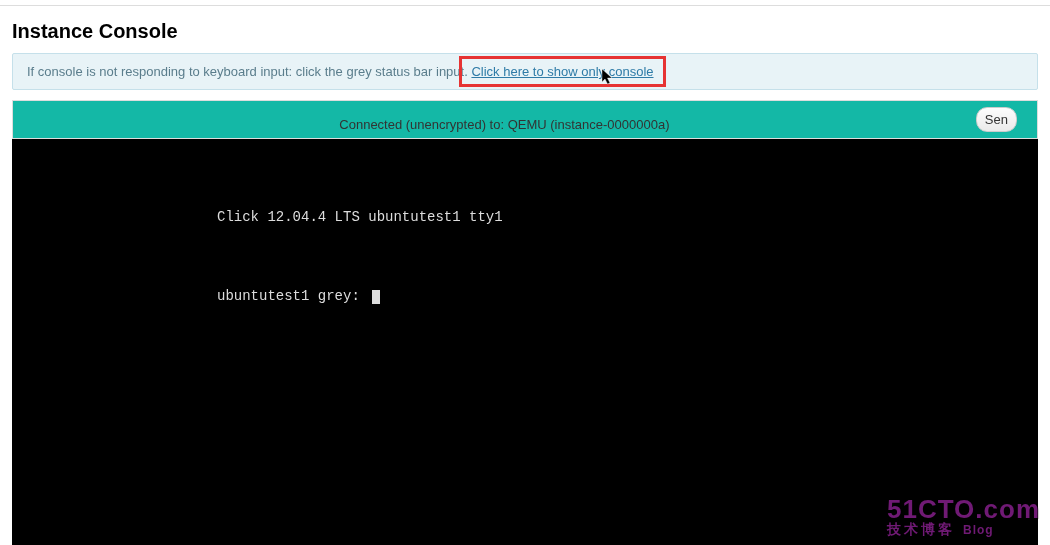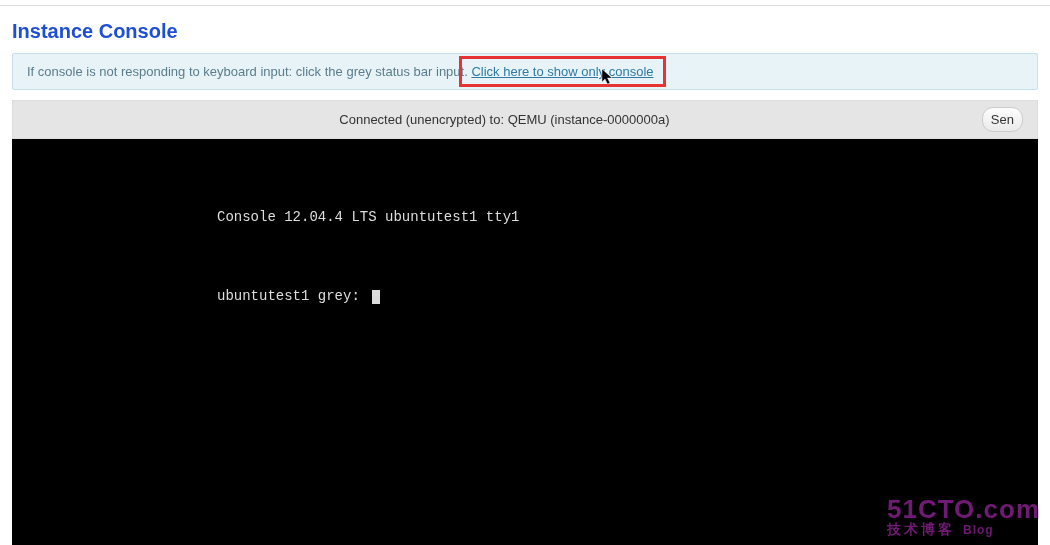--- a/index.html
+++ b/index.html
@@ -19,21 +19,21 @@
     .tabs-row {
       border-bottom: 1px solid #ddd;
       height: 6px;
     }
     .content-area {
       padding: 0 12px;
     }
     .page-title {
       font-size: 20px;
       font-weight: bold;
-      color: #1d4ed8;
+      color: #000000;
       margin: 14px 0 10px 0;
     }
     .info-banner {
       background: #e8f3f7;
       border: 1px solid #c5e0ea;
       border-radius: 2px;
       padding: 10px 14px;
       color: #5a7d8c;
       font-size: 13px;
       position: relative;
@@ -51,29 +51,29 @@
       left: -12px;
       right: -12px;
       bottom: -8px;
       pointer-events: none;
     }
     .link-wrapper {
       position: relative;
       display: inline-block;
     }
     .status-bar {
-      background: #e5e5e5;
+      background: #14b8a6;
       border: 1px solid #ddd;
-      padding: 6px 14px;
+      padding: 6px 20px;
       position: relative;
       text-align: center;
       font-size: 13px;
       color: #333;
       display: flex;
-      align-items: center;
+      align-items: flex-end;
     }
     .status-text {
       flex: 1;
       text-align: center;
     }
     .send-btn {
       background: linear-gradient(#fdfdfd, #eaeaea);
       border: 1px solid #ccc;
       border-radius: 11px;
       padding: 4px 8px;
@@ -153,21 +153,21 @@
       </svg>
     </span>
   </div>
 
   <div class="status-bar">
     <span class="status-text">Connected (unencrypted) to: QEMU (instance-0000000a)</span>
     <button class="send-btn">Sen</button>
   </div>
 
   <div class="terminal">
-    <div class="terminal-line">Console 12.04.4 LTS ubuntutest1 tty1</div>
+    <div class="terminal-line">Click 12.04.4 LTS ubuntutest1 tty1</div>
     <div class="terminal-line"><span>ubuntutest1 grey: </span><span class="cursor-block"></span></div>
   </div>
 </div>
 
 <div class="watermark">
   <div class="wm-big">51CTO.com</div>
   <div class="wm-small"><span>技术博客</span><span class="wm-tag">Blog</span></div>
 </div>
 
 </body></html>

